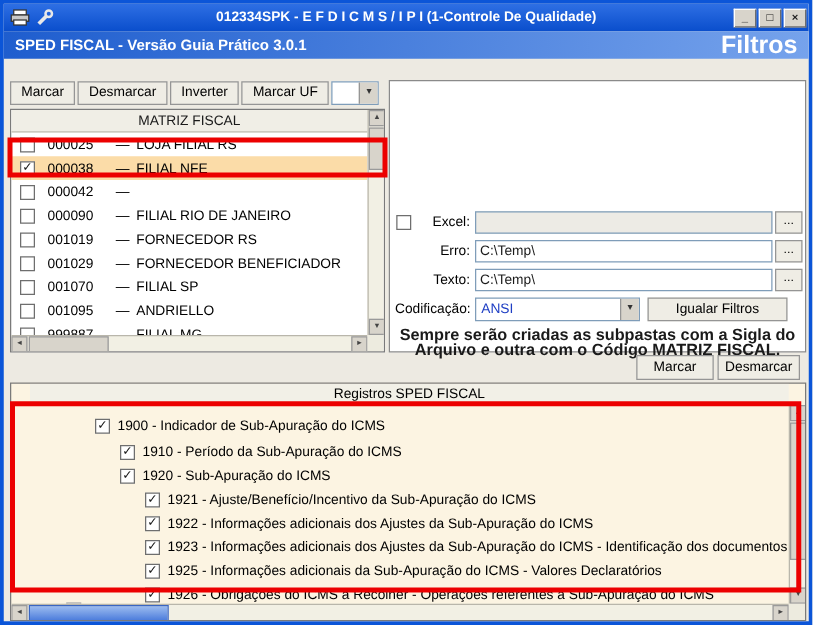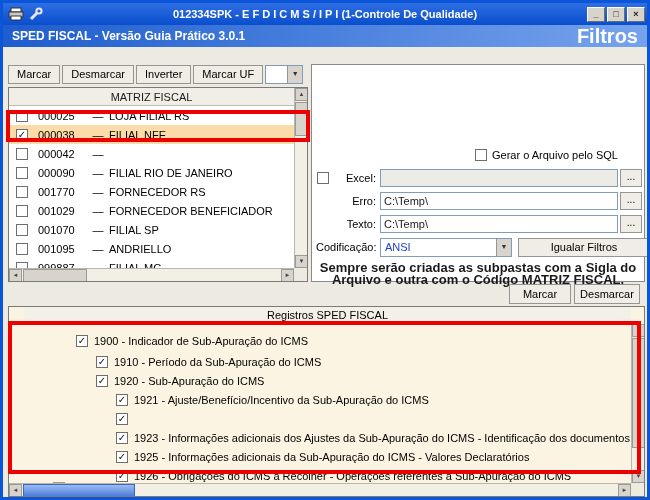--- a/index.html
+++ b/index.html
@@ -44,21 +44,21 @@
   .sb-corner{position:absolute;right:0;bottom:0;width:13px;height:13px;background:#EDEBDF;}
 
   
   .filpanel{position:absolute;left:308px;top:61px;width:334px;height:218px;background:#fff;border:1px solid #8A8A8A;font-size:11px;}
   .frow{position:absolute;height:19px;}
   .flabel{position:absolute;left:0;top:3px;width:60px;text-align:right;}
   .finput{position:absolute;left:64px;top:0;width:238px;height:18px;border:1px solid #7F9DB9;background:#fff;font-size:11px;padding:0 3px;color:#1A1A1A;}
   .finput.disabled{background:#EDEBE5;}
   .fbrowse{position:absolute;left:304px;top:0;width:22px;height:18px;background:#EFEDE5;border:1px solid #959595;font-size:10px;line-height:14px;text-align:center;}
   .fselect{position:absolute;left:64px;top:0;width:132px;height:19px;border:1px solid #7F9DB9;background:#fff;color:#1F3FC4;line-height:17px;padding-left:4px;}
-  .figualar{position:absolute;left:202px;top:0;width:132px;height:19px;background:#EFEDE5;border:1px solid #959595;text-align:center;line-height:17px;}
+  .figualar{position:absolute;left:202px;top:0;width:112px;height:19px;background:#EFEDE5;border:1px solid #959595;text-align:center;line-height:17px;}
   .fnote{position:absolute;top:197px;left:2px;right:2px;text-align:center;font-weight:bold;font-size:13px;line-height:12px;color:#1A1A1A;}
   .sqlrow{position:absolute;top:84px;left:163px;display:flex;gap:5px;align-items:center;}
 
   
   .abtn{position:absolute;top:281px;height:20px;background:#EFEDE5;border:1px solid #959595;font-size:11px;text-align:center;line-height:18px;}
   .abtn.marcar{left:506px;width:62px;}
   .abtn.desmarcar{left:571px;width:66px;}
 
   
   .regpanel{position:absolute;left:5px;top:303px;width:637px;height:191px;background:#FCF4E2;border:1px solid #7A7A7A;overflow:hidden;}
@@ -134,21 +134,21 @@
           <span class="dash">—</span>
         </div>
         <div class="mrow">
           <span class="cb"></span>
           <span class="code">000090</span>
           <span class="dash">—</span>
           <span class="rname">FILIAL RIO DE JANEIRO</span>
         </div>
         <div class="mrow">
           <span class="cb"></span>
-          <span class="code">001770</span>
+          <span class="code">001019</span>
           <span class="dash">—</span>
           <span class="rname">FORNECEDOR RS</span>
         </div>
         <div class="mrow">
           <span class="cb"></span>
           <span class="code">001029</span>
           <span class="dash">—</span>
           <span class="rname">FORNECEDOR BENEFICIADOR</span>
         </div>
         <div class="mrow">
@@ -177,24 +177,20 @@
     </div>
     <div class="sb-h" style="left:0;right:13px;">
       <div class="sbtn" style="left:0;top:0;">◄</div>
       <div class="sthumb" style="left:14px;top:0;width:64px;height:13px;"></div>
       <div class="sbtn" style="right:0;top:0;">►</div>
     </div>
     <div class="sb-corner"></div>
   </div>
 
   <div class="filpanel">
-    <div class="sqlrow">
-      <span class="cb"></span>
-      <span>Gerar o Arquivo pelo SQL</span>
-    </div>
 
     <div class="frow" style="top:104px;left:4px;right:4px;">
       <span class="cb" style="position:absolute;left:1px;top:3px;"></span>
       <span class="flabel">Excel:</span>
       <input class="finput disabled" value="" style="">
       <div class="fbrowse">...</div>
     </div>
 
     <div class="frow" style="top:127px;left:4px;right:4px;">
       <span class="flabel">Erro:</span>
@@ -237,20 +233,21 @@
         <div class="titem" style="left: 87px; top: 48px;">
           <span class="cb">✓</span>
           <span class="tlabel">1920 - Sub-Apuração do ICMS</span>
         </div>
         <div class="titem" style="left: 107px; top: 67px;">
           <span class="cb">✓</span>
           <span class="tlabel">1921 - Ajuste/Benefício/Incentivo da Sub-Apuração do ICMS</span>
         </div>
         <div class="titem" style="left: 107px; top: 86px;">
           <span class="cb">✓</span>
+          <span class="tlabel">1922 - Informações adicionais dos Ajustes da Sub-Apuração do ICMS</span>
         </div>
         <div class="titem" style="left: 107px; top: 105px;">
           <span class="cb">✓</span>
           <span class="tlabel">1923 - Informações adicionais dos Ajustes da Sub-Apuração do ICMS - Identificação dos documentos f</span>
         </div>
         <div class="titem" style="left: 107px; top: 124px;">
           <span class="cb">✓</span>
           <span class="tlabel">1925 - Informações adicionais da Sub-Apuração do ICMS - Valores Declaratórios</span>
         </div>
         <div class="titem" style="left: 107px; top: 143px;">

